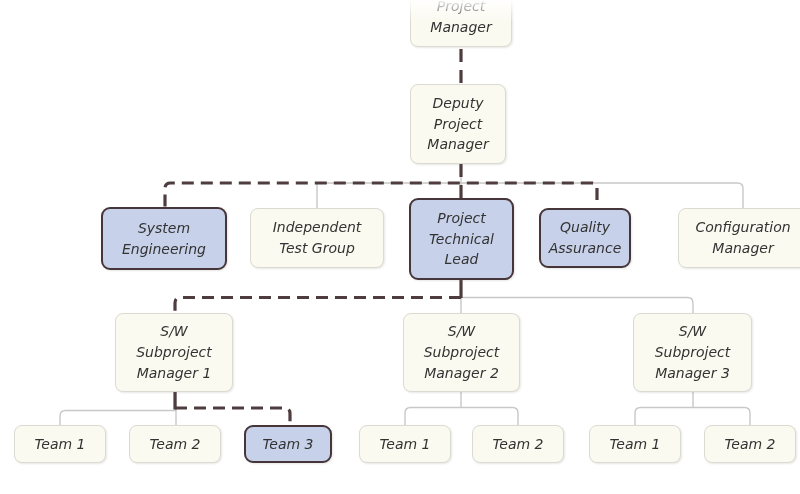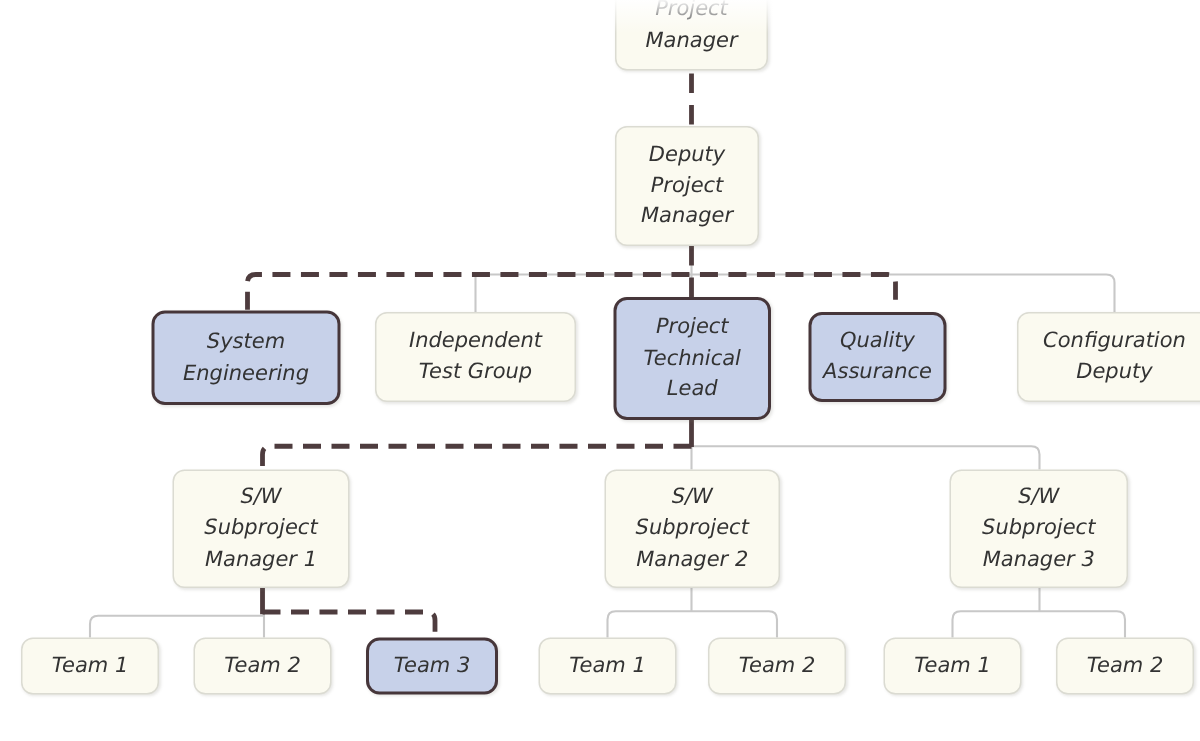--- a/index.html
+++ b/index.html
@@ -108,21 +108,21 @@
     <span class="lbl">Project
 Technical
 Lead</span>
   </div>
   <div class="node hl n5">
     <span class="lbl">Quality
 Assurance</span>
   </div>
   <div class="node n6">
     <span class="lbl">Configuration
-Deputy</span>
+Manager</span>
   </div>
   <div class="node n7">
     <span class="lbl">S/W
 Subproject
 Manager 1</span>
   </div>
   <div class="node n8">
     <span class="lbl">S/W
 Subproject
 Manager 2</span>

